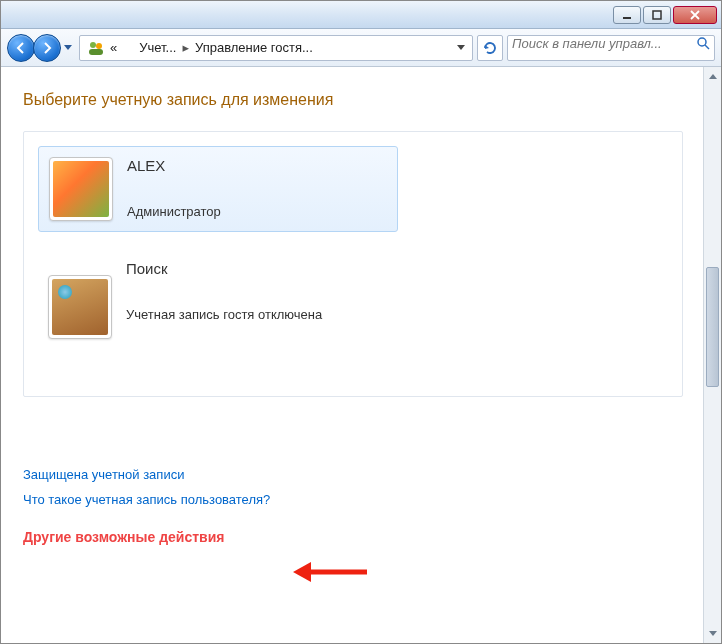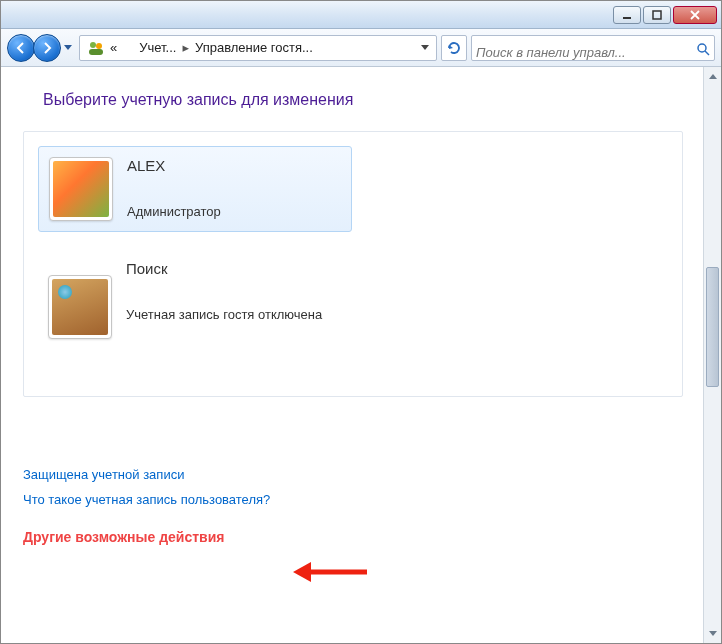--- a/index.html
+++ b/index.html
@@ -14,34 +14,34 @@
 
     .navbar { height: 38px; background: linear-gradient(to bottom, #f7fafe 0%, #e6eef7 100%); border-bottom: 1px solid #bcc8d6; display: flex; align-items: center; padding: 4px 6px; gap: 4px; }
     .nav-arrows { display: flex; align-items: center; }
     .nav-arrow { width: 28px; height: 28px; border-radius: 50%; background: radial-gradient(circle at 35% 30%, #6fb6ff 0%, #1a6fd0 70%, #0c4a9a 100%); border: 1px solid #0b4a92; display: flex; align-items: center; justify-content: center; color: #fff; cursor: default; box-shadow: inset 0 1px 2px rgba(255,255,255,.5); }
     .nav-dd { width: 14px; height: 20px; display: flex; align-items: center; justify-content: center; color: #2a5a9a; }
     .breadcrumb { flex: 1; height: 26px; background: #fff; border: 1px solid #b0bdd0; border-radius: 2px; display: flex; align-items: center; padding: 0 2px; font-size: 13px; color: #222; overflow: hidden; }
     .bc-icon { width: 20px; height: 20px; margin: 0 4px; display: flex; align-items: center; justify-content: center; }
     .bc-sep { margin: 0 6px; color: #555; }
     .bc-dd { width: 18px; display: flex; justify-content: center; color: #444; }
     .refresh { width: 26px; height: 26px; border: 1px solid #b0bdd0; border-radius: 2px; background: #fff; display: flex; align-items: center; justify-content: center; color: #2a6dc0; }
-    .search { width: 244px; height: 26px; background: #fff; border: 1px solid #b0bdd0; border-radius: 2px; display: flex; align-items: flex-end; padding: 0 4px; }
+    .search { width: 208px; height: 26px; background: #fff; border: 1px solid #b0bdd0; border-radius: 2px; display: flex; align-items: flex-start; padding: 0 4px; }
     .search input { flex: 1; border: none; outline: none; font-size: 13px; font-style: italic; color: #888; background: transparent; }
     .search-ico { color: #2a6dc0; }
 
     .content-wrap { flex: 1; display: flex; background: #fff; overflow: hidden; }
     .content { flex: 1; padding: 24px 20px 10px 22px; overflow: auto; }
     .scrollbar { width: 18px; background: #eef2f6; border-left: 1px solid #d0d8e0; position: relative; }
     .sb-arrow { height: 18px; display: flex; align-items: center; justify-content: center; color: #6a7a8a; }
     .sb-thumb { position: absolute; left: 2px; right: 2px; top: 200px; height: 120px; background: linear-gradient(to right, #cfd9e5, #b8c5d4); border: 1px solid #9aabbf; border-radius: 2px; }
 
-    h2.heading { font-size: 16px; font-weight: normal; color: #4c1d95; margin-bottom: 22px; margin-left: 20px; }
+    h2.heading { font-size: 16px; font-weight: normal; color: #a16207; margin-bottom: 22px; }
 
     .accounts { border: 1px solid #e0e6ee; padding: 14px; border-radius: 2px; margin-bottom: 70px; }
-    .acct { display: flex; align-items: center; padding: 10px; border-radius: 3px; margin-bottom: 18px; width: 314px; }
+    .acct { display: flex; align-items: center; padding: 10px; border-radius: 3px; margin-bottom: 18px; width: 360px; }
     .acct.selected { background: linear-gradient(to bottom, #f2f8ff, #e4f0fd); border: 1px solid #b4d5f5; }
     .avatar { width: 64px; height: 64px; border: 1px solid #c5c5c5; border-radius: 4px; padding: 3px; background: #fff; margin-right: 14px; box-shadow: 0 1px 2px rgba(0,0,0,.12); }
     .avatar-inner { width: 100%; height: 100%; border-radius: 2px; }
     .av-flower { background: linear-gradient(135deg, #ffb347 0%, #ff7730 40%, #7cb342 100%); }
     .av-suitcase { background: linear-gradient(160deg, #d4a560 0%, #a0622d 100%); position: relative; }
     .av-suitcase::before { content: ''; position: absolute; top: 6px; left: 6px; width: 14px; height: 14px; background: radial-gradient(circle, #8ecae6, #219ebc); border-radius: 50%; }
     .acct-info { font-size: 13px; color: #333; }
     .acct-name { font-size: 15px; margin-bottom: 2px; }
     .acct-line { line-height: 1.3; margin-top: 30px; }
 

